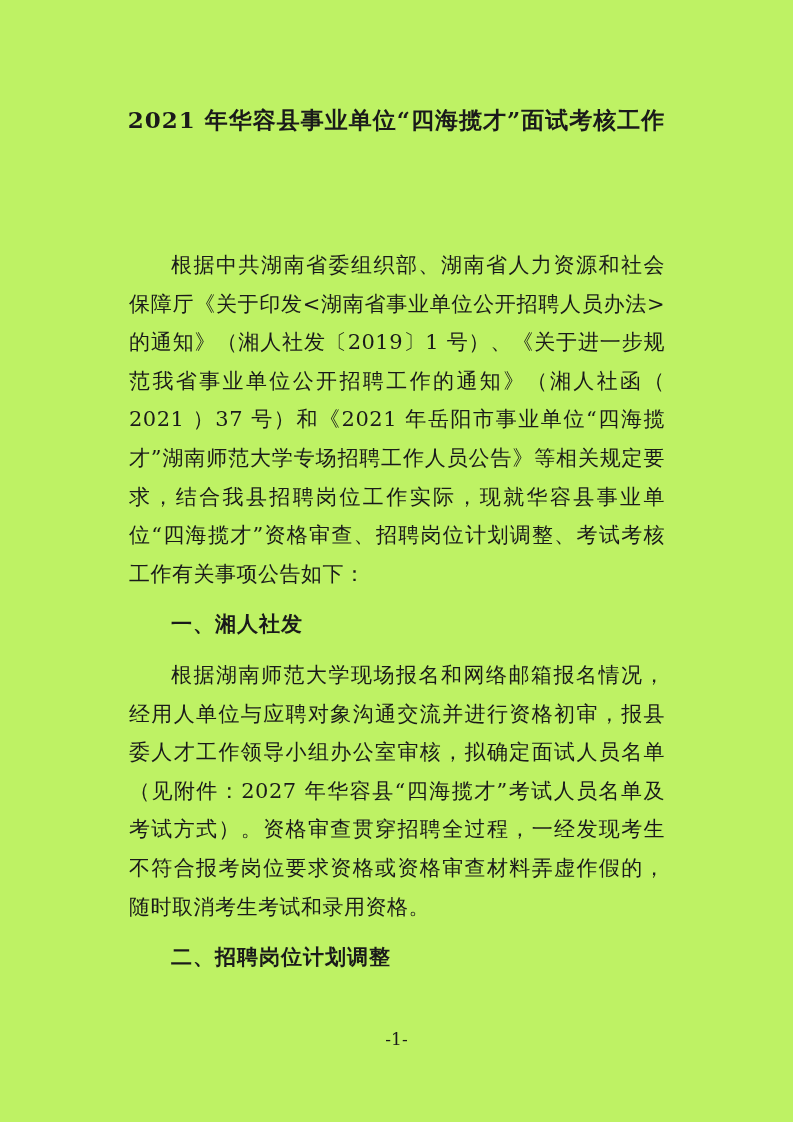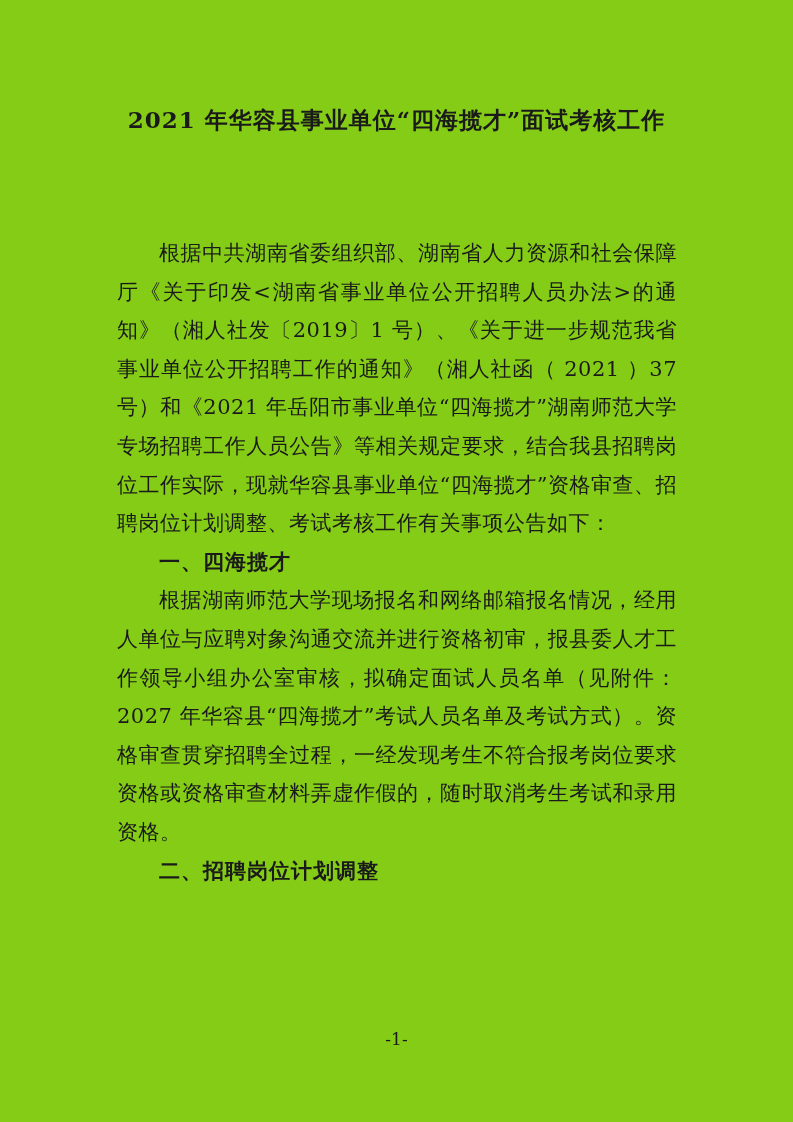--- a/index.html
+++ b/index.html
@@ -28,21 +28,21 @@
     letter-spacing: 1px;
     font-family: "DejaVu Serif", "Liberation Serif", serif;
   }
   .doc-body {
     position: absolute;
     top: 234px;
     left: 117px;
     width: 560px;
   }
   .doc-body p {
-    margin: 0;
+    margin: 12px;
     padding: 0;
     font-size: 21px;
     line-height: 38.6px;
     text-indent: 2em;
     text-align: justify;
     text-justify: inter-ideograph;
     letter-spacing: 0.5px;
   }
   .doc-body p.heading {
     font-weight: bold;
@@ -57,29 +57,29 @@
     width: 100%;
     text-align: center;
     font-size: 17px;
     line-height: 22px;
     font-family: "DejaVu Serif", "Liberation Serif", serif;
   }
 </style>
 </head>
 <body>
 
-<div class="page" style="color: rgb(26, 26, 26); background: #84cc16;">
+<div class="page" style="color: rgb(26, 26, 26); background: #bef264;">
 
   <div class="doc-title">
     <div>2021 年华容县事业单位“四海揽才”面试考核工作</div>
   </div>
 
   <div class="doc-body">
 
   <p class="body-para">根据中共湖南省委组织部、湖南省人力资源和社会保障厅《关于印发&lt;湖南省事业单位公开招聘人员办法&gt;的通知》（湘人社发〔2019〕1 号）、《关于进一步规范我省事业单位公开招聘工作的通知》（湘人社函（ 2021 ）37 号）和《2021 年岳阳市事业单位“四海揽才”湖南师范大学专场招聘工作人员公告》等相关规定要求，结合我县招聘岗位工作实际，现就华容县事业单位“四海揽才”资格审查、招聘岗位计划调整、考试考核工作有关事项公告如下：</p>
-      <p class="heading">一、四海揽才</p>
+      <p class="heading">一、湘人社发</p>
       <p class="body-para">根据湖南师范大学现场报名和网络邮箱报名情况，经用人单位与应聘对象沟通交流并进行资格初审，报县委人才工作领导小组办公室审核，拟确定面试人员名单（见附件：2027 年华容县“四海揽才”考试人员名单及考试方式）。资格审查贯穿招聘全过程，一经发现考生不符合报考岗位要求资格或资格审查材料弄虚作假的，随时取消考生考试和录用资格。</p>
       <p class="heading">二、招聘岗位计划调整</p>
     </div>
 
   <div class="page-number">-1-</div>
 
 </div>
 
 </body></html>

